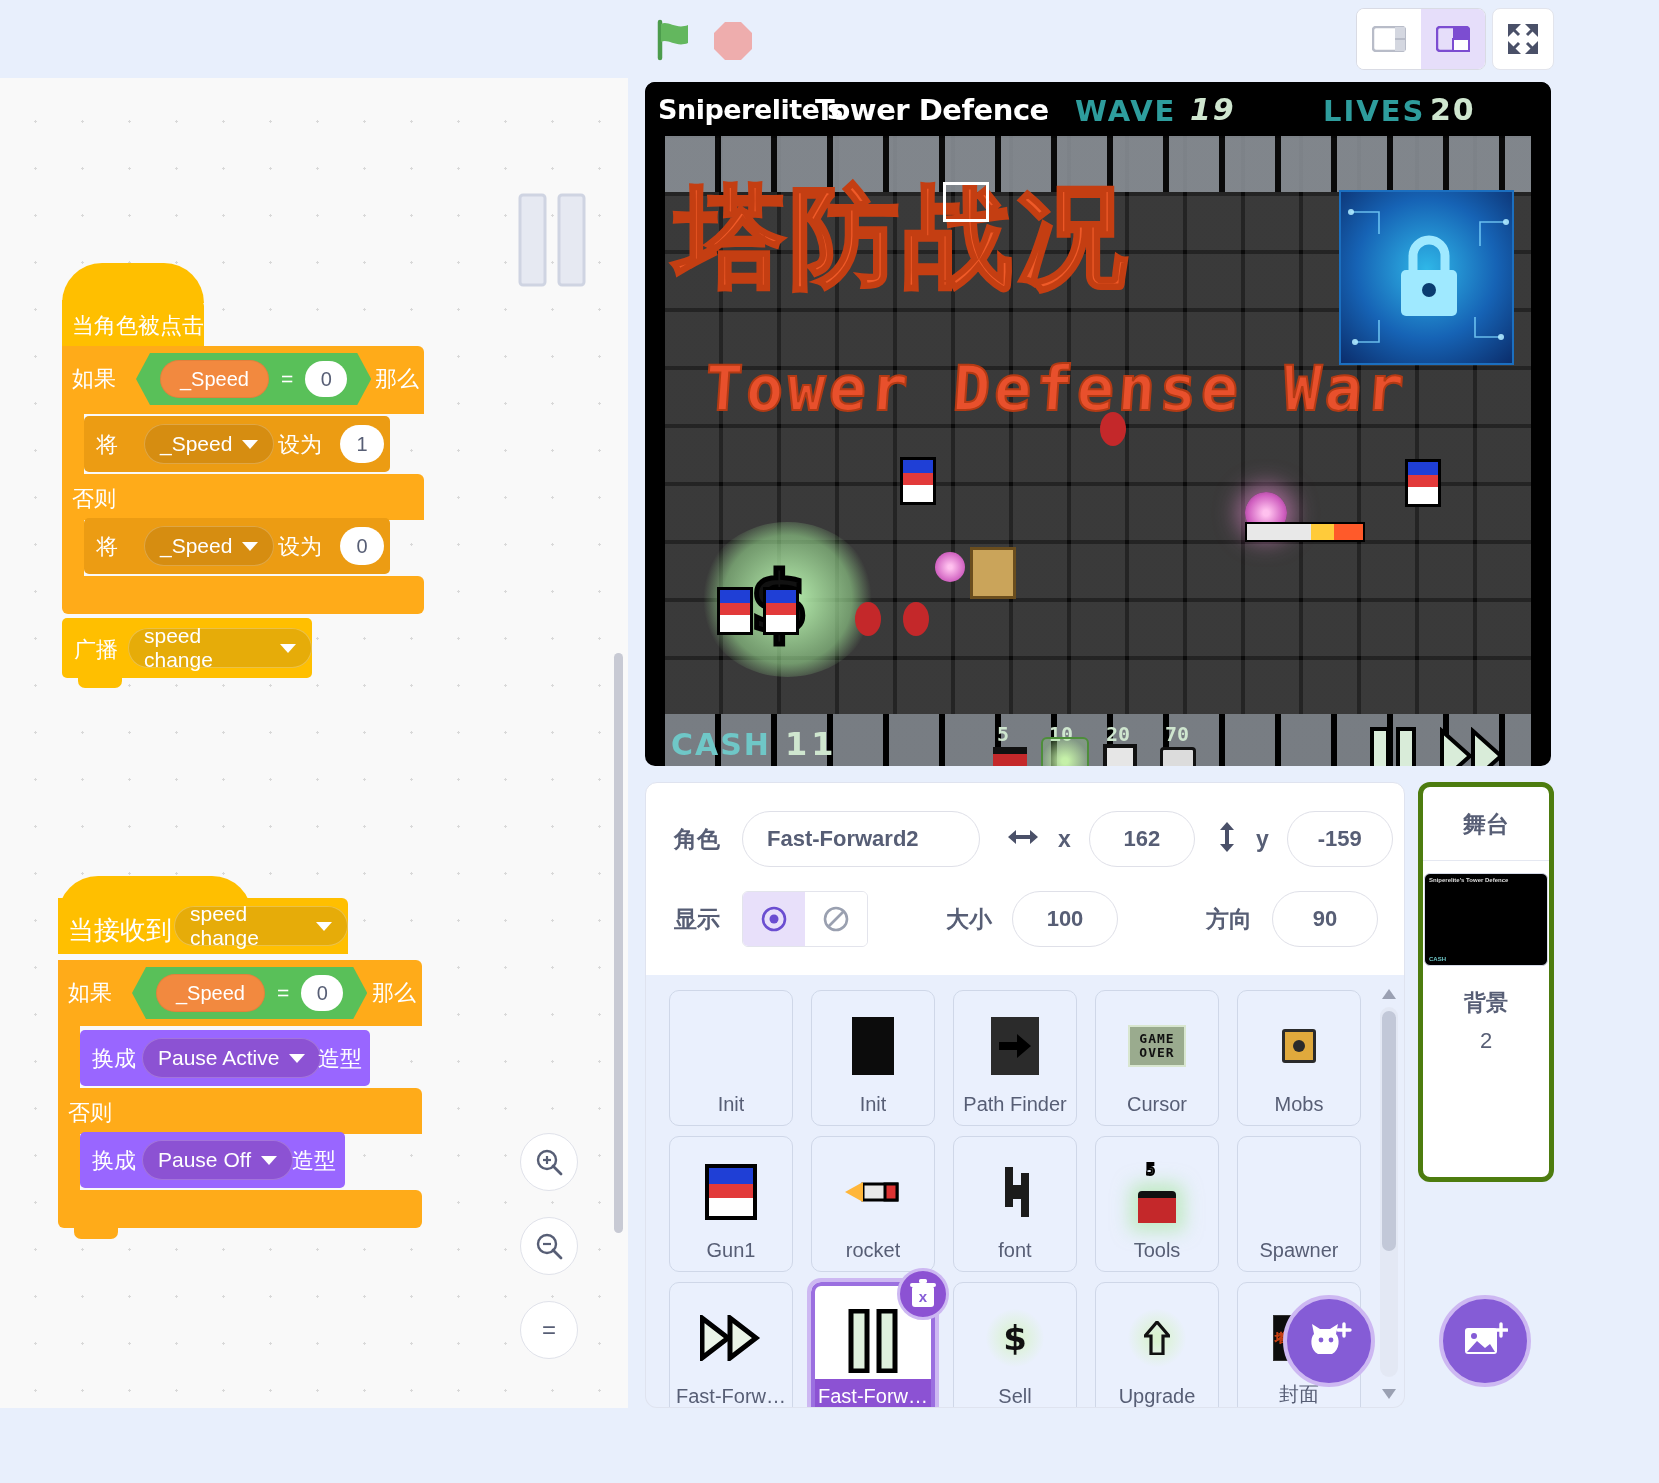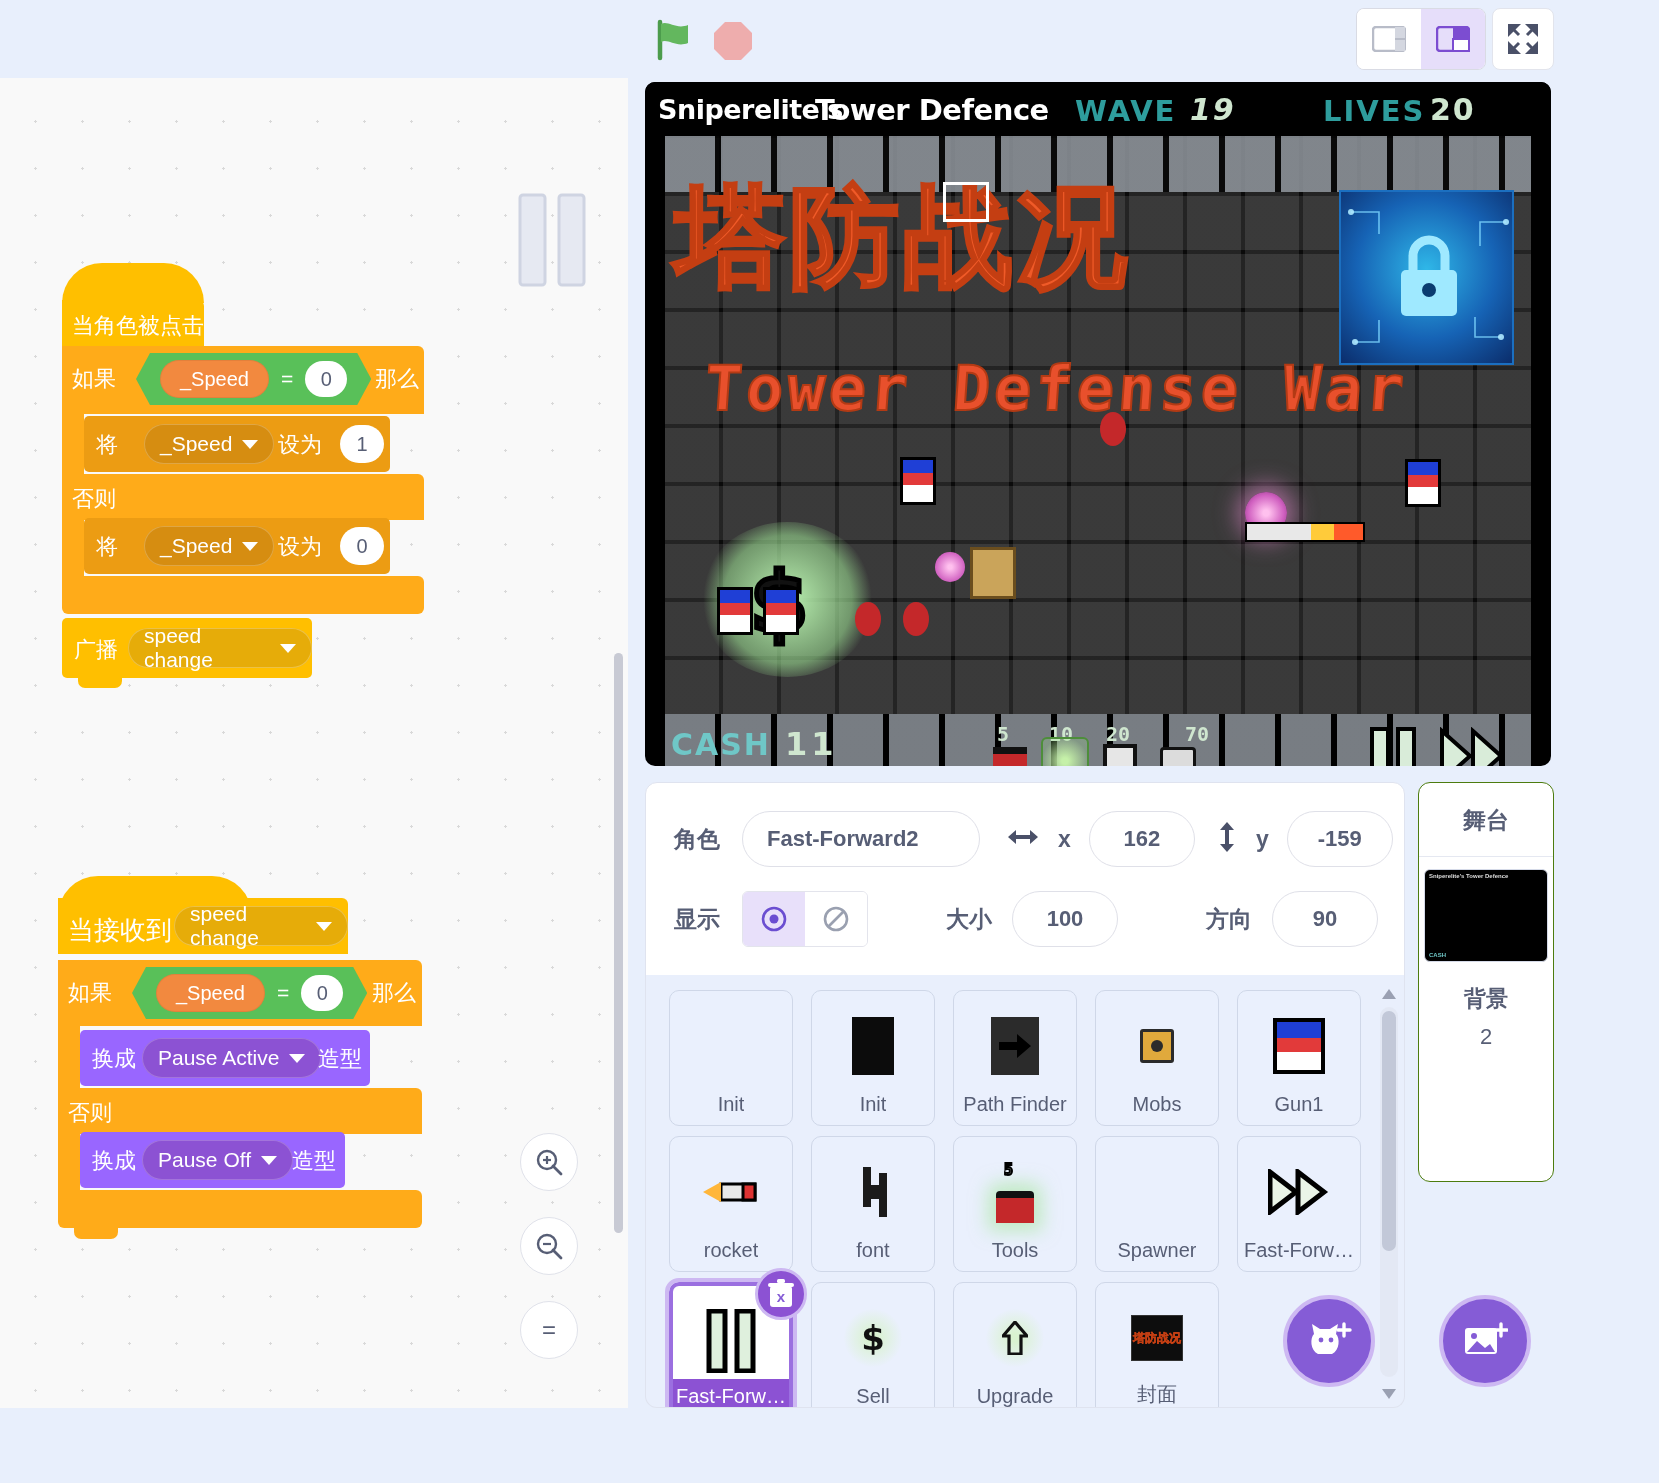--- a/index.html
+++ b/index.html
@@ -220,21 +220,21 @@
   .sl-scrollbar {
     position: absolute; right: 6px; top: 8px; width: 18px; height: 420px;
   }
   .sl-sb-track { position:absolute; left:0; top:24px; width:18px; height:370px; background:#e3e8f4; border-radius:9px;}
   .sl-sb-thumb { position:absolute; left:2px; top:28px; width:14px; height:240px; background:#c2c8d8; border-radius:8px;}
   .sl-arrow { position:absolute; left:0; width:18px; height:22px; display:flex;align-items:center;justify-content:center;cursor:pointer;}
 
   
   .stage-panel {
     position: absolute; left: 1418px; top: 782px; width: 136px; height: 400px;
-    background: #fff; border: 1px solid #4d7c0f; border-radius: 12px;
+    background: #fff; border: 5px solid #4d7c0f; border-radius: 12px;
   }
   .sp-title { text-align: center; font-size: 23px; color: #575e75; font-weight: bold; padding: 22px 0 20px; }
   .sp-divider { height: 1px; background: #e5e8f1; }
   .sp-thumb {
     margin: 12px auto 0; width: 124px; height: 93px;
     background: #000; border-radius: 6px; position: relative; overflow: hidden;
     border: 1px solid #d5dae8;
   }
   .sp-thumb-hdr { position:absolute; left:4px; top:3px; font-size:6px; color:#ddd; font-weight:bold;}
   .sp-thumb-cash{ position:absolute; left:4px; bottom:3px; font-size:6px; color:#6fc7c7; font-weight:bold;}
@@ -513,21 +513,21 @@
               background:radial-gradient(circle,#ffc0ee 10%, #d060c0 70%);"></div>
 
   <div style="position:absolute;left:600px;top:440px;width:120px;height:20px;
               background:linear-gradient(90deg,#e8e8e8 0 55%, #ffcb3a 55% 75%, #ff5a2a 75% 100%);border:2px solid #000;"></div>
 
   <div style="position:absolute;left:325px;top:465px;width:46px;height:52px;background:#caa45a;border:3px solid #6b4e1e;"></div>
 
   <span class="price" style="left:352px;top:640px;">5</span>
   <span class="price" style="left:404px;top:640px;">10</span>
   <span class="price" style="left:461px;top:640px;">20</span>
-  <span class="price" style="left:520px;top:640px;margin-left:20px;">70</span>
+  <span class="price" style="left:520px;top:640px;">70</span>
 
   <div style="position:absolute;left:348px;top:665px;width:34px;height:30px;background:#c4282a;border-top:7px solid #111;"></div>
   <div style="position:absolute;left:396px;top:655px;width:48px;height:48px;border-radius:6px;
               background:radial-gradient(circle,#c5f0a8 10%, rgba(160,230,140,.25) 75%);
               border:2px solid #4d8e3a;"></div>
   <div style="position:absolute;left:458px;top:662px;width:34px;height:34px;background:#e6e6e6;border:4px solid #111;"></div>
   <div style="position:absolute;left:515px;top:665px;width:36px;height:28px;background:#dcdcdc;border:3px solid #111;border-radius:4px;"></div>
 
   <div style="position:absolute;left:723px;top:645px;width:50px;height:58px;">
     <svg width="50" height="58" viewBox="0 0 50 58">
@@ -621,20 +621,29 @@
           <div style="width:48px;height:58px;background:#2b2b2b;display:flex;align-items:center;justify-content:center;">
             <svg width="32" height="24" viewBox="0 0 32 24">
               <path d="M0 8 h18 v-8 l14 12 l-14 12 v-8 h-18 z" fill="#000"></path>
             </svg>
           </div>
         </div>
         <div class="sl-name">Path Finder</div>
       </div>
       <div class="sl-cell">
         <div class="sl-thumb">
+          <div style="width:58px;height:42px;background:#9aab8e;border:2px solid #d8e6cf;display:flex;flex-direction:column;align-items:center;justify-content:center;font-family:'DejaVu Sans Mono',monospace;font-size:13px;font-weight:bold;color:#111;line-height:1.05;letter-spacing:1px;">
+            <span>GAME</span>
+            <span>OVER</span>
+          </div>
+        </div>
+        <div class="sl-name">Cursor</div>
+      </div>
+      <div class="sl-cell">
+        <div class="sl-thumb">
           <div style="width:34px;height:34px;background:#e0a93c;border:3px solid #2b2b2b;border-radius:3px;display:flex;align-items:center;justify-content:center;">
             <div style="width:12px;height:12px;background:#2b2b2b;border-radius:50%;"></div>
           </div>
         </div>
         <div class="sl-name">Mobs</div>
       </div>
       <div class="sl-cell">
         <div class="sl-thumb">
           <div style="width:52px;height:56px;background:linear-gradient(180deg,#1f3fd6 0 34%,#e23a3a 34% 62%,#fff 62% 100%);border:4px solid #000;"></div>
         </div>

